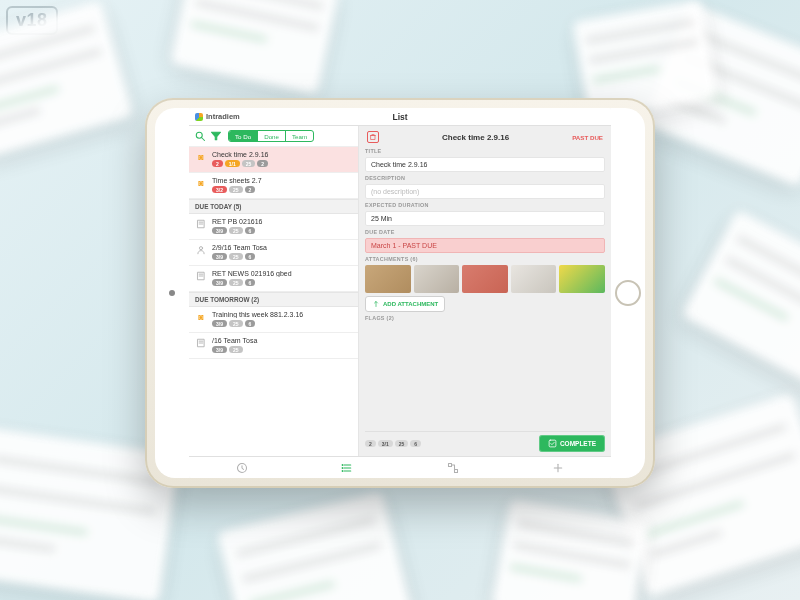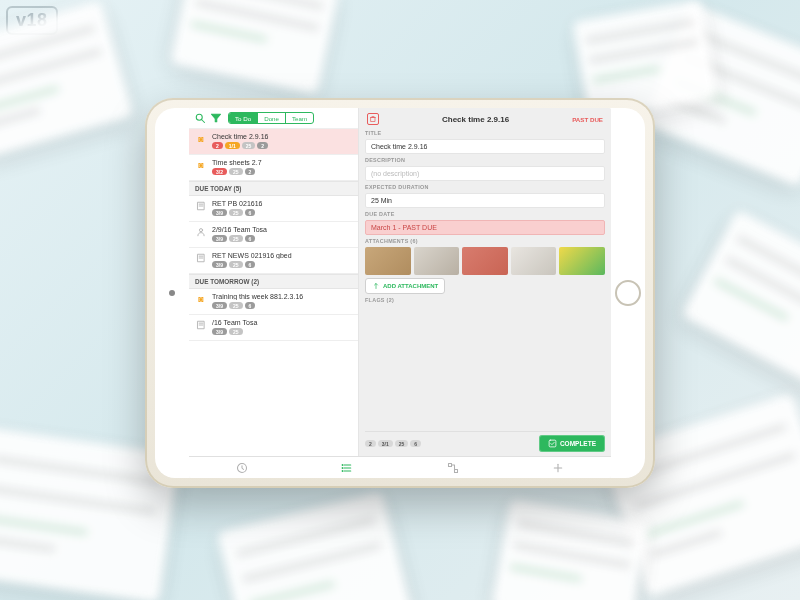--- a/index.html
+++ b/index.html
@@ -157,20 +157,28 @@
   </div>
 
 <div class="ipad">
   <div class="ipad-inner">
     <div class="bezel-left">
         <div class="camera"></div>
       </div>
 
     <div class="screen">
 
+      <div class="hdr">
+        <div class="brand">
+          <div class="brand-mark"></div>
+          <span class="brand-text">Intradiem</span>
+        </div>
+        <div class="title">List</div>
+        <div class="title-spacer"></div>
+      </div>
 
       <div class="body">
 
         <div class="left">
           <div class="toolbar">
             <div class="icn">
               <svg viewBox="0 0 16 16">
                   <circle cx="7" cy="7" r="4" style="stroke:#2db85e"></circle>
                   <line x1="10" y1="10" x2="14" y2="14" style="stroke:#2db85e"></line>
                 </svg>

